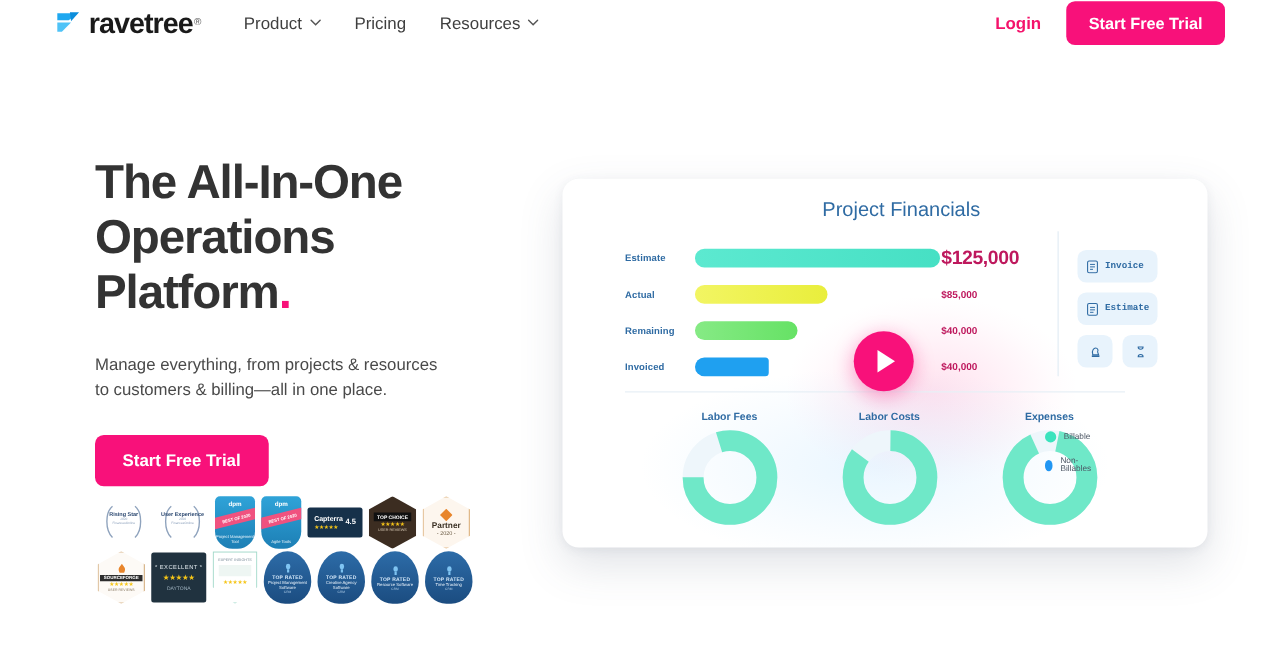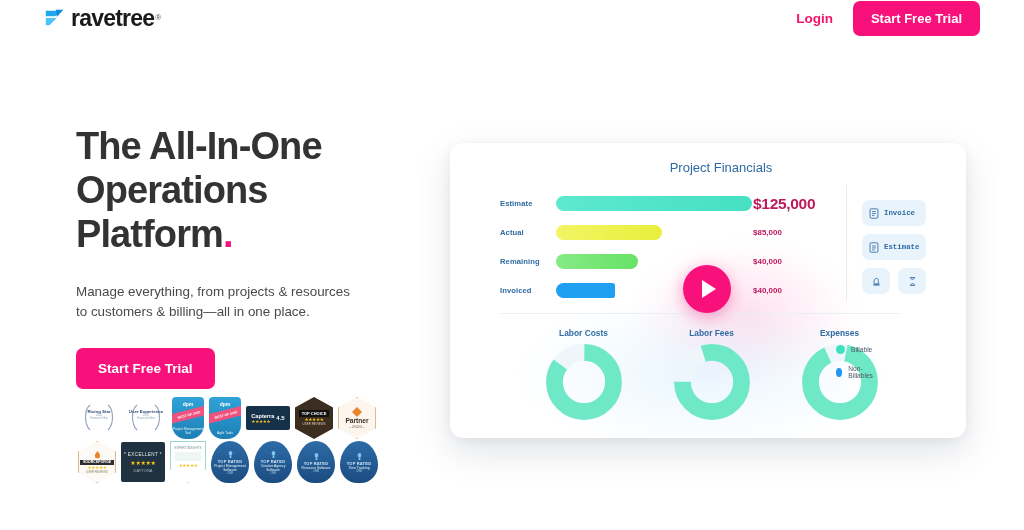--- a/index.html
+++ b/index.html
@@ -153,21 +153,21 @@
     background: radial-gradient(ellipse at center, rgba(255,120,180,0.22), rgba(255,190,220,0.05) 60%, rgba(255,255,255,0) 72%);
     pointer-events:none;
   }
   .card-glow2 {
     position:absolute; left: 60px; top: 150px; width: 380px; height: 160px;
     background: radial-gradient(ellipse at center, rgba(150,210,255,0.20), rgba(255,255,255,0) 70%);
     pointer-events:none;
   }
   .card-title {
     position: relative; text-align: center; margin-top: 17px;
-    font-size: 13px; color: #2f6ba3; font-weight: normal; padding-left: 26px;
+    font-size: 16px; color: #2f6ba3; font-weight: normal; padding-left: 26px;
   }
 
   .fin-rows { position: relative; margin-top: 14px; padding-left: 50px; }
   .fin-row { display: flex; align-items: center; height: 29px; }
   .fin-label {
     width: 56px; font-size: 7.6px; font-weight: bold; color: #2f6ba3;
     letter-spacing: 0.1px;
   }
   .bar-track { width: 196px; position: relative; }
   .bar { height: 15px; border-radius: 8px; }
@@ -233,20 +233,37 @@
     <div class="logo-wrap">
       <svg class="logo-mark" viewBox="0 0 24 24">
         <path d="M2 4 H20 L12 10 H2 Z" fill="#1fa8f0"></path>
         <path d="M2 12 H14 L6 20 H2 Z" fill="#4fc3f7"></path>
         <path d="M13 3 L21 3 L14 11 Z" fill="#0b8ddb"></path>
       </svg>
       <span class="logo-text">ravetree</span>
       <span class="logo-reg">®</span>
     </div>
 
+    <div class="nav">
+      <div class="nav-item">
+        <span>Product</span>
+        <svg class="chev" viewBox="0 0 10 6">
+          <path d="M1 1 L5 5 L9 1" stroke="#555" stroke-width="1.3" fill="none" stroke-linecap="round"></path>
+        </svg>
+      </div>
+      <div class="nav-item">
+        <span>Pricing</span>
+      </div>
+      <div class="nav-item">
+        <span>Resources</span>
+        <svg class="chev" viewBox="0 0 10 6">
+          <path d="M1 1 L5 5 L9 1" stroke="#555" stroke-width="1.3" fill="none" stroke-linecap="round"></path>
+        </svg>
+      </div>
+    </div>
 
     <div class="header-right">
       <span class="login-link">Login</span>
       <button class="btn-pink btn-nav">Start Free Trial</button>
     </div>
   </div>
 
   <div class="hero-left">
     <h1 class="headline">
       <span>The All-In-One</span><br>
@@ -419,31 +436,31 @@
         <div class="fin-label">Invoiced</div>
         <div class="bar-track">
           <div class="bar" style="width:30%;background:#1fa0f0;border-radius:8px 3px 3px 8px;"></div>
         </div>
         <div class="fin-val">$40,000</div>
       </div>
     </div>
 
     <div class="donuts" style="left:86px;top:185px;">
       <div class="donut-col">
+        <div class="donut-title">Labor Fees</div>
+        <svg class="donut-svg" viewBox="0 0 42 42">
+          <circle cx="21" cy="21" r="15.9" fill="none" stroke="#eef6fb" stroke-width="9"></circle>
+          <circle cx="21" cy="21" r="15.9" fill="none" stroke="#6fe8c8" stroke-width="9" stroke-dasharray="80 20" stroke-dashoffset="30"></circle>
+        </svg>
+      </div>
+      <div class="donut-col">
         <div class="donut-title">Labor Costs</div>
         <svg class="donut-svg" viewBox="0 0 42 42">
           <circle cx="21" cy="21" r="15.9" fill="none" stroke="#eef6fb" stroke-width="9"></circle>
           <circle cx="21" cy="21" r="15.9" fill="none" stroke="#6fe8c8" stroke-width="9" stroke-dasharray="85 15" stroke-dashoffset="25"></circle>
-        </svg>
-      </div>
-      <div class="donut-col">
-        <div class="donut-title">Labor Fees</div>
-        <svg class="donut-svg" viewBox="0 0 42 42">
-          <circle cx="21" cy="21" r="15.9" fill="none" stroke="#eef6fb" stroke-width="9"></circle>
-          <circle cx="21" cy="21" r="15.9" fill="none" stroke="#6fe8c8" stroke-width="9" stroke-dasharray="80 20" stroke-dashoffset="30"></circle>
         </svg>
       </div>
       <div class="donut-col">
         <div class="donut-title">Expenses</div>
         <svg class="donut-svg" viewBox="0 0 42 42">
           <circle cx="21" cy="21" r="15.9" fill="none" stroke="#eef6fb" stroke-width="9"></circle>
           <circle cx="21" cy="21" r="15.9" fill="none" stroke="#6fe8c8" stroke-width="9" stroke-dasharray="90 10" stroke-dashoffset="22"></circle>
         </svg>
       </div>
     </div>

